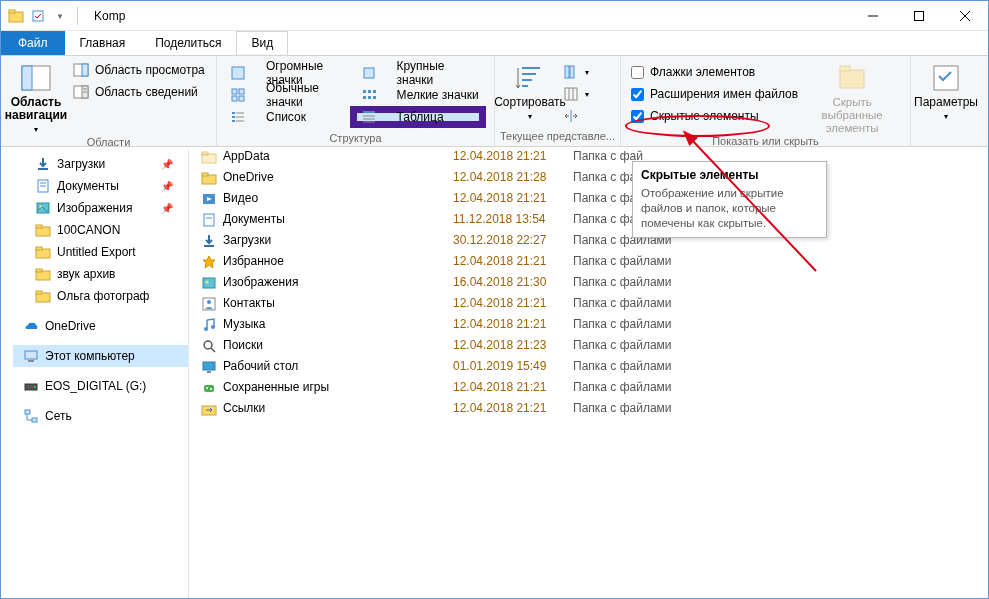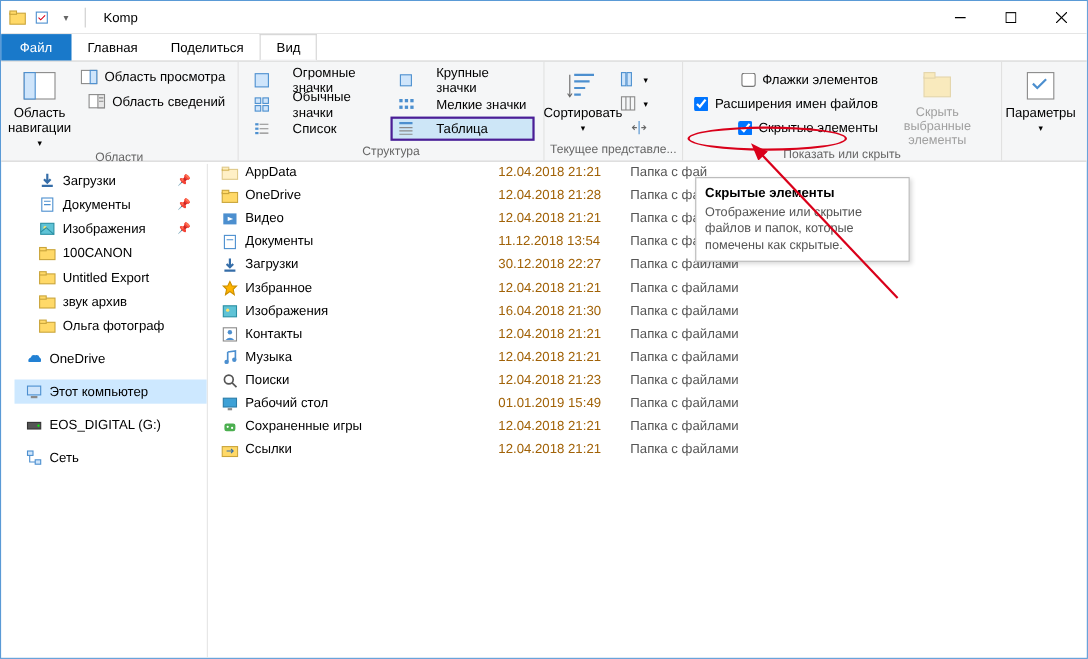--- a/index.html
+++ b/index.html
@@ -14,27 +14,27 @@
 .tabs .tab { padding: 0 14px; display: flex; align-items: center; border:1px solid transparent; cursor:default;}
 .tabs .tab.file { background:#1979ca; color:#fff; padding:0 16px;}
 .tabs .tab.active { border:1px solid #d4d4d4; border-bottom:1px solid #f5f6f7;}
 .ribbon { height: 92px; background: #f5f6f7; display: flex; border-bottom: 1px solid #d4d4d4; border-top:1px solid #d4d4d4;}
 .ribbon .group { display:flex; flex-direction:column; padding:2px 4px 0 4px; border-right:1px solid #e1e1e1;}
 .ribbon .group .body{flex:1; display:flex;}
 .ribbon .group .caption{height:16px;text-align:center;font-size:11px;color:#666;}
 .btn-large{width:62px;display:flex;flex-direction:column;align-items:center;justify-content:flex-start;padding-top:4px;gap:2px;}
 .btn-large .lic{width:32px;height:32px;}
 .btn-large .txt{text-align:center;line-height:13px;font-size:11.5px;}
-.panes-col{display:flex;flex-direction:column;justify-content:flex-start;gap:2px;padding:2px 6px;align-items:flex-end;}
+.panes-col{display:flex;flex-direction:column;justify-content:flex-start;gap:2px;padding:2px 6px;}
 .chk-item{display:flex;align-items:center;gap:6px;height:20px;white-space:nowrap;}
 .chk-item input{width:13px;height:13px;}
 .layout-grid{display:flex;flex-direction:column;width:135px;padding:2px;}
 .layout-row{display:flex;height:22px;}
 .layout-cell{flex:1;display:flex;align-items:center;gap:20px;padding:0 4px;border:1px solid transparent;}
-.layout-cell.sel{border:2px solid #4c1d95;background:#cde6f7;}
+.layout-cell.sel{border:7px solid #4c1d95;background:#cde6f7;}
 .lc-ic{width:16px;height:16px;display:inline-block;}
 .small-layout{font-size:11.5px;}
 .disabled{color:#a0a0a0;}
 .content { position:absolute; top:148px; bottom:0; left:0; right:0; display:flex;margin-left:12px;}
 .nav { width:176px; border-right:1px solid #e5e5e5; padding:4px 0; overflow:hidden;}
 .nav-item{height:22px;display:flex;align-items:center;gap:6px;padding-left:22px;position:relative;}
 .nav-item .pin{position:absolute;right:14px;color:#7a7a7a;font-size:10px;}
 .nav-item.sel{background:#cde8ff;}
 .nav-item .nic{width:16px;height:16px;display:inline-block;}
 .nav-spacer{height:8px;}
@@ -103,21 +103,21 @@
 
   <div class="group" style="width:216px;">
     <div class="body">
       <div class="btn-large">
         <div class="lic">
             <svg width="32" height="32">
               <rect x="2" y="4" width="28" height="24" fill="#fff" stroke="#8a8a8a"></rect>
               <rect x="2" y="4" width="10" height="24" fill="#cfe5fb" stroke="#4c8fcf"></rect>
             </svg>
           </div>
-        <div class="txt"><span style="white-space:pre-line;">Область
+        <div class="txt"><span style="white-space:pre-line;font-weight:bold;">Область
 навигации</span> <span style="font-size:8px;">▾</span></div>
       </div>
       <div class="panes-col">
         <div class="chk-item">
             <span class="lc-ic">
               <svg width="16" height="16">
                 <rect x="1" y="2" width="14" height="12" fill="#fff" stroke="#8a8a8a"></rect>
                 <rect x="9" y="2" width="6" height="12" fill="#cfe5fb" stroke="#4c8fcf"></rect>
               </svg>
             </span>

